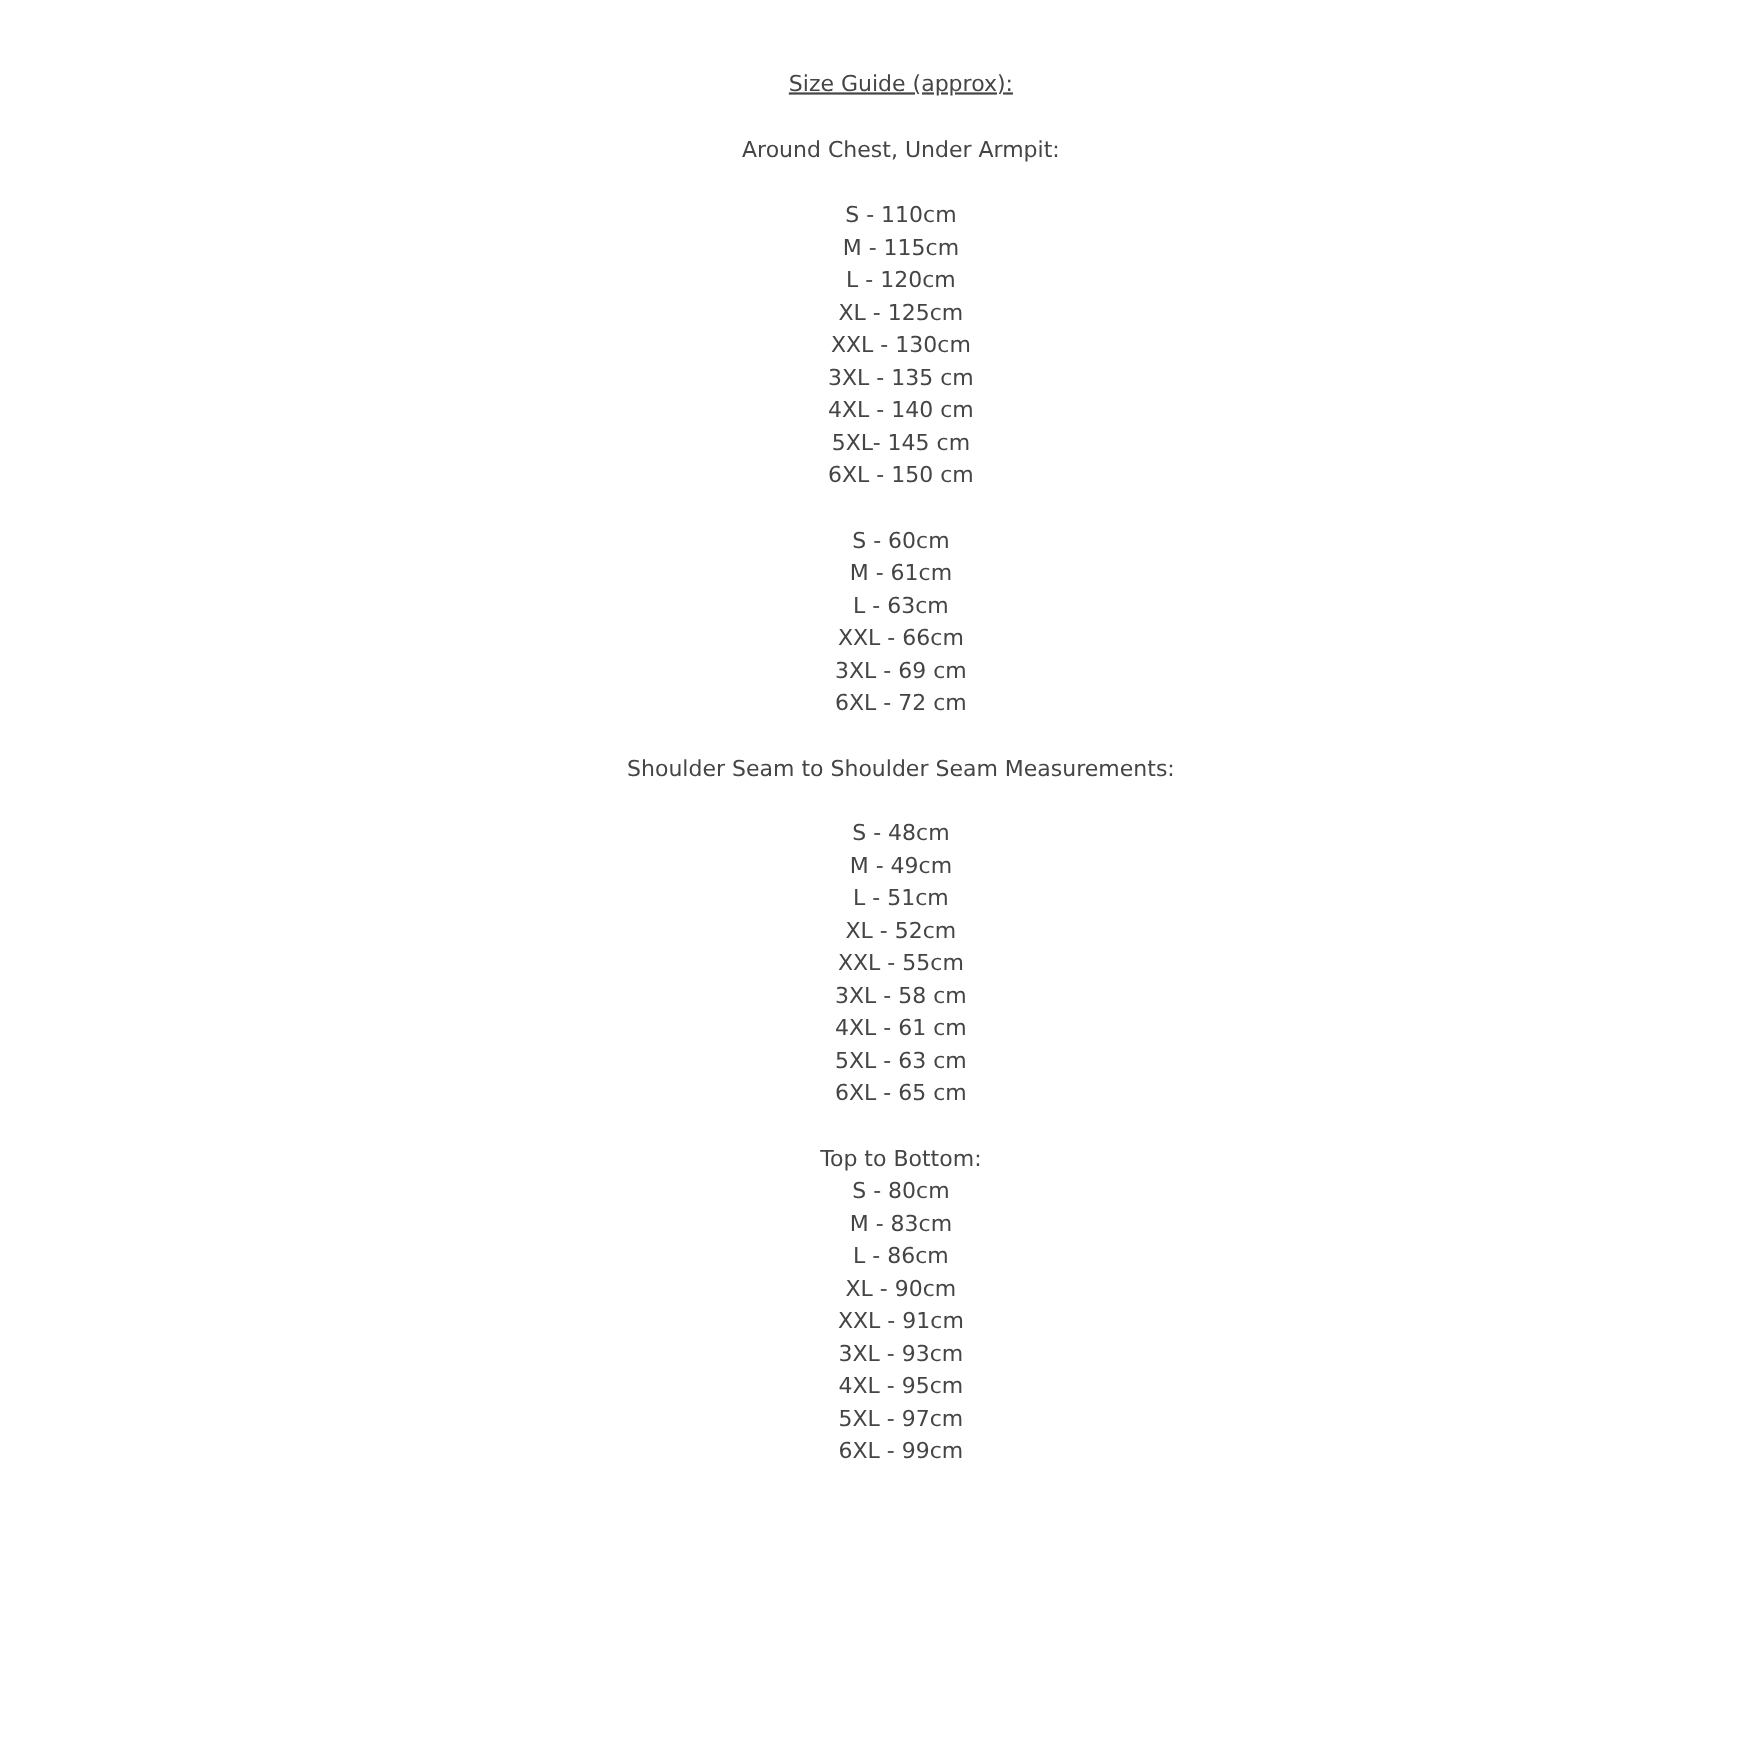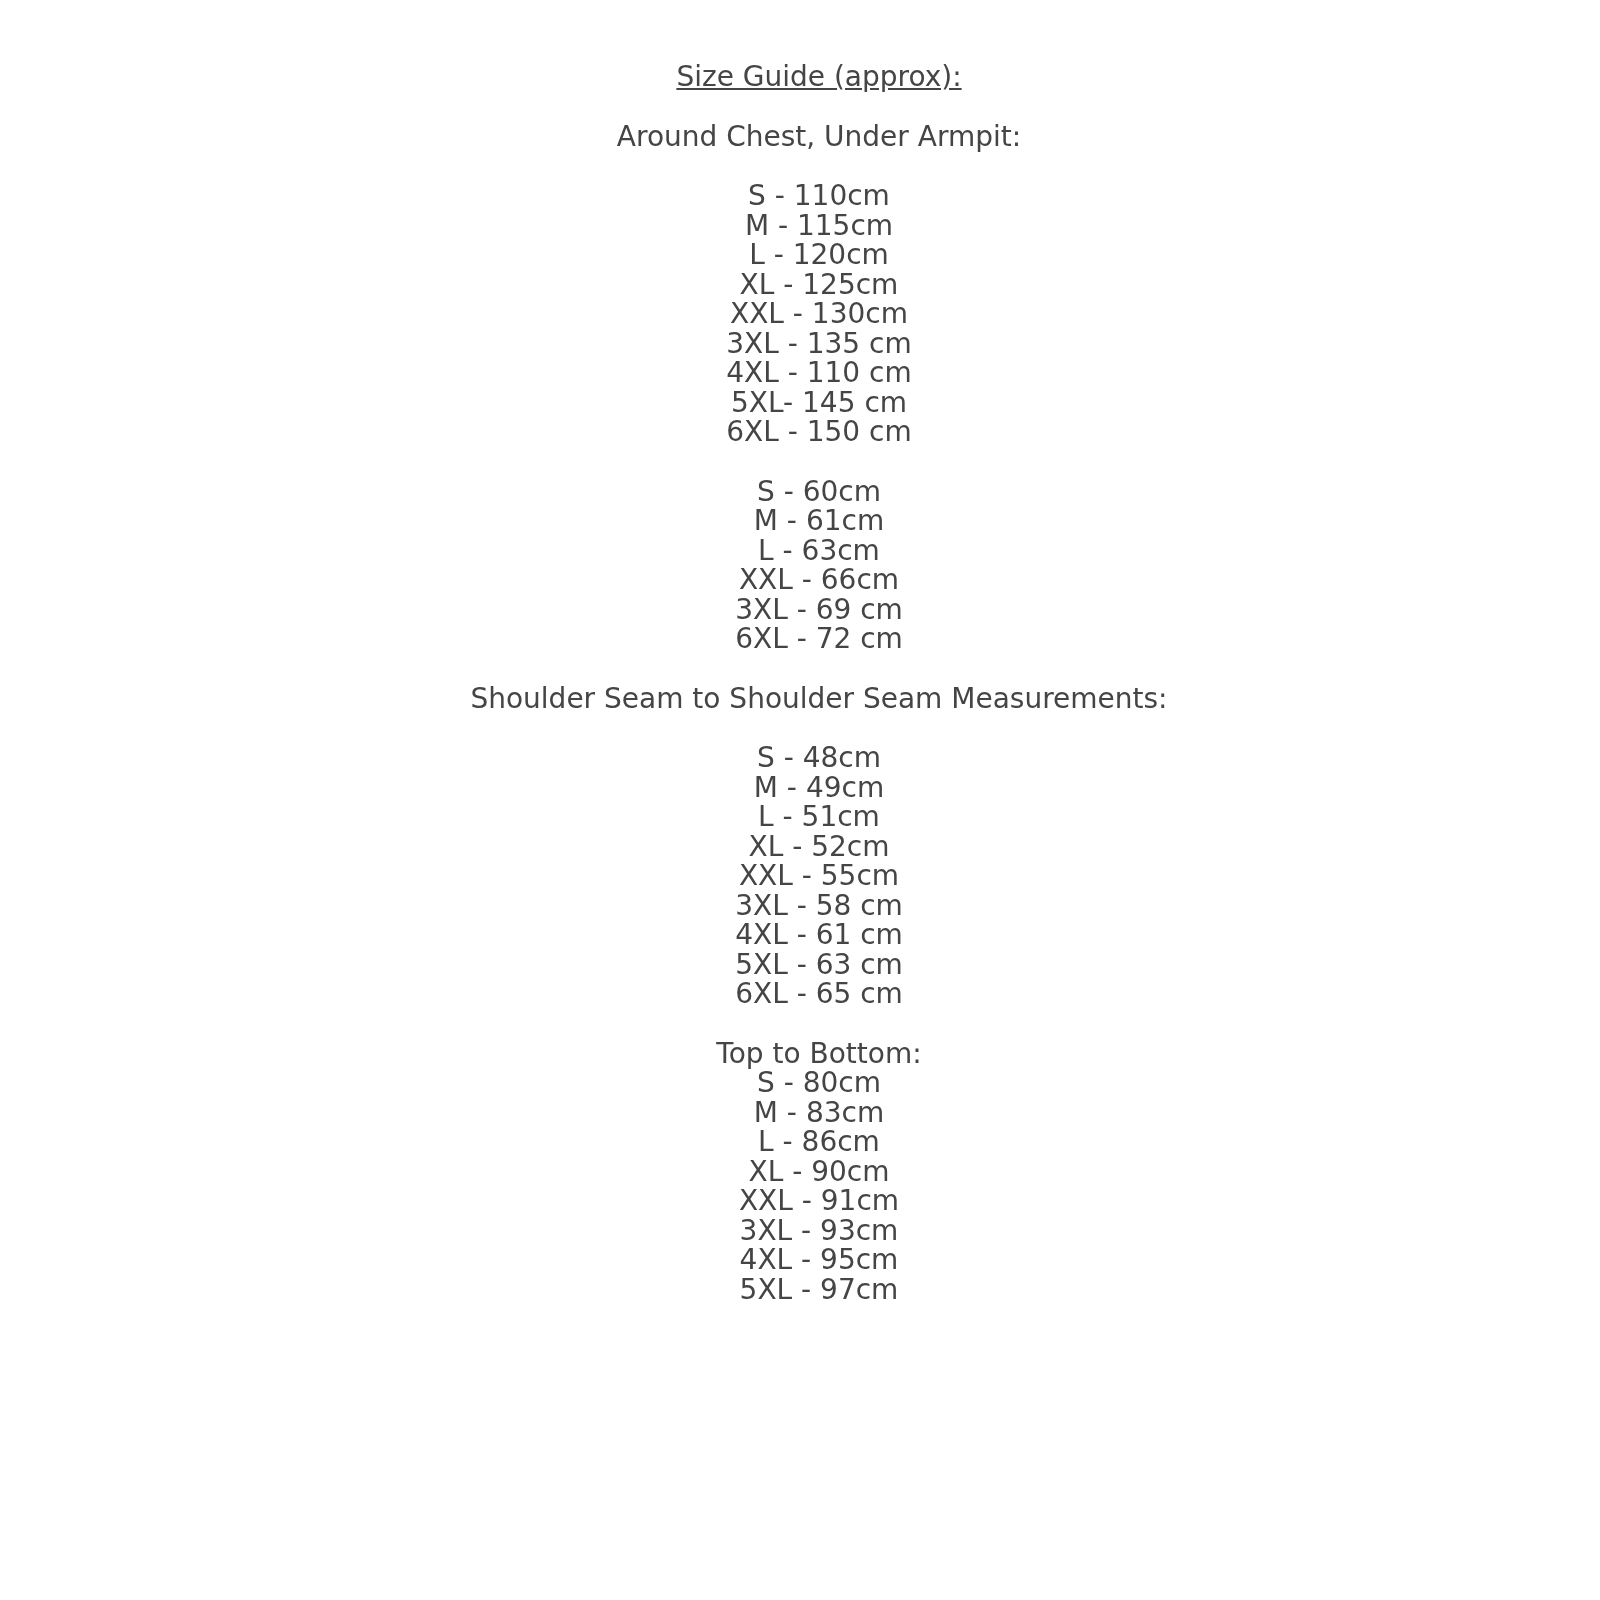--- a/index.html
+++ b/index.html
@@ -7,21 +7,21 @@
     padding: 0;
     background: #ffffff;
   }
   .page {
     position: relative;
     width: 1600px;
     height: 1600px;
     box-sizing: border-box;
     background: #ffffff;
     font-family: "DejaVu Sans", "Liberation Sans", sans-serif;
-    font-size: 28px;
+    font-size: 20px;
     line-height: 29.5px;
     color: #454545;
     text-align: center;
     padding-top: 62px;
     padding-left: 38px; 
     overflow: hidden;
   }
   .para {
     margin: 0 0 30px 0;
   }
@@ -42,21 +42,21 @@
 
   <div class="heading para">Around Chest, Under Armpit:</div>
 
   <div class="list para">
     <div class="line">S - 110cm</div>
     <div class="line">M - 115cm</div>
     <div class="line">L - 120cm</div>
     <div class="line">XL - 125cm</div>
     <div class="line">XXL - 130cm</div>
     <div class="line">3XL - 135 cm</div>
-    <div class="line">4XL - 110 cm</div>
+    <div class="line">4XL - 140 cm</div>
     <div class="line">5XL- 145 cm</div>
     <div class="line">6XL - 150 cm</div>
   </div>
 
   <div class="group para">
     <div class="line">S - 60cm</div>
     <div class="line">M - 61cm</div>
     <div class="line">L - 63cm</div>
     <div class="line">XXL - 66cm</div>
     <div class="line">3XL - 69 cm</div>
@@ -80,15 +80,16 @@
   <div class="group">
     <div class="heading">Top to Bottom:</div>
     <div class="line">S - 80cm</div>
     <div class="line">M - 83cm</div>
     <div class="line">L - 86cm</div>
     <div class="line">XL - 90cm</div>
     <div class="line">XXL - 91cm</div>
     <div class="line">3XL - 93cm</div>
     <div class="line">4XL - 95cm</div>
     <div class="line">5XL - 97cm</div>
+    <div class="line">6XL - 99cm</div>
   </div>
 
 </div>
 
 </body></html>

